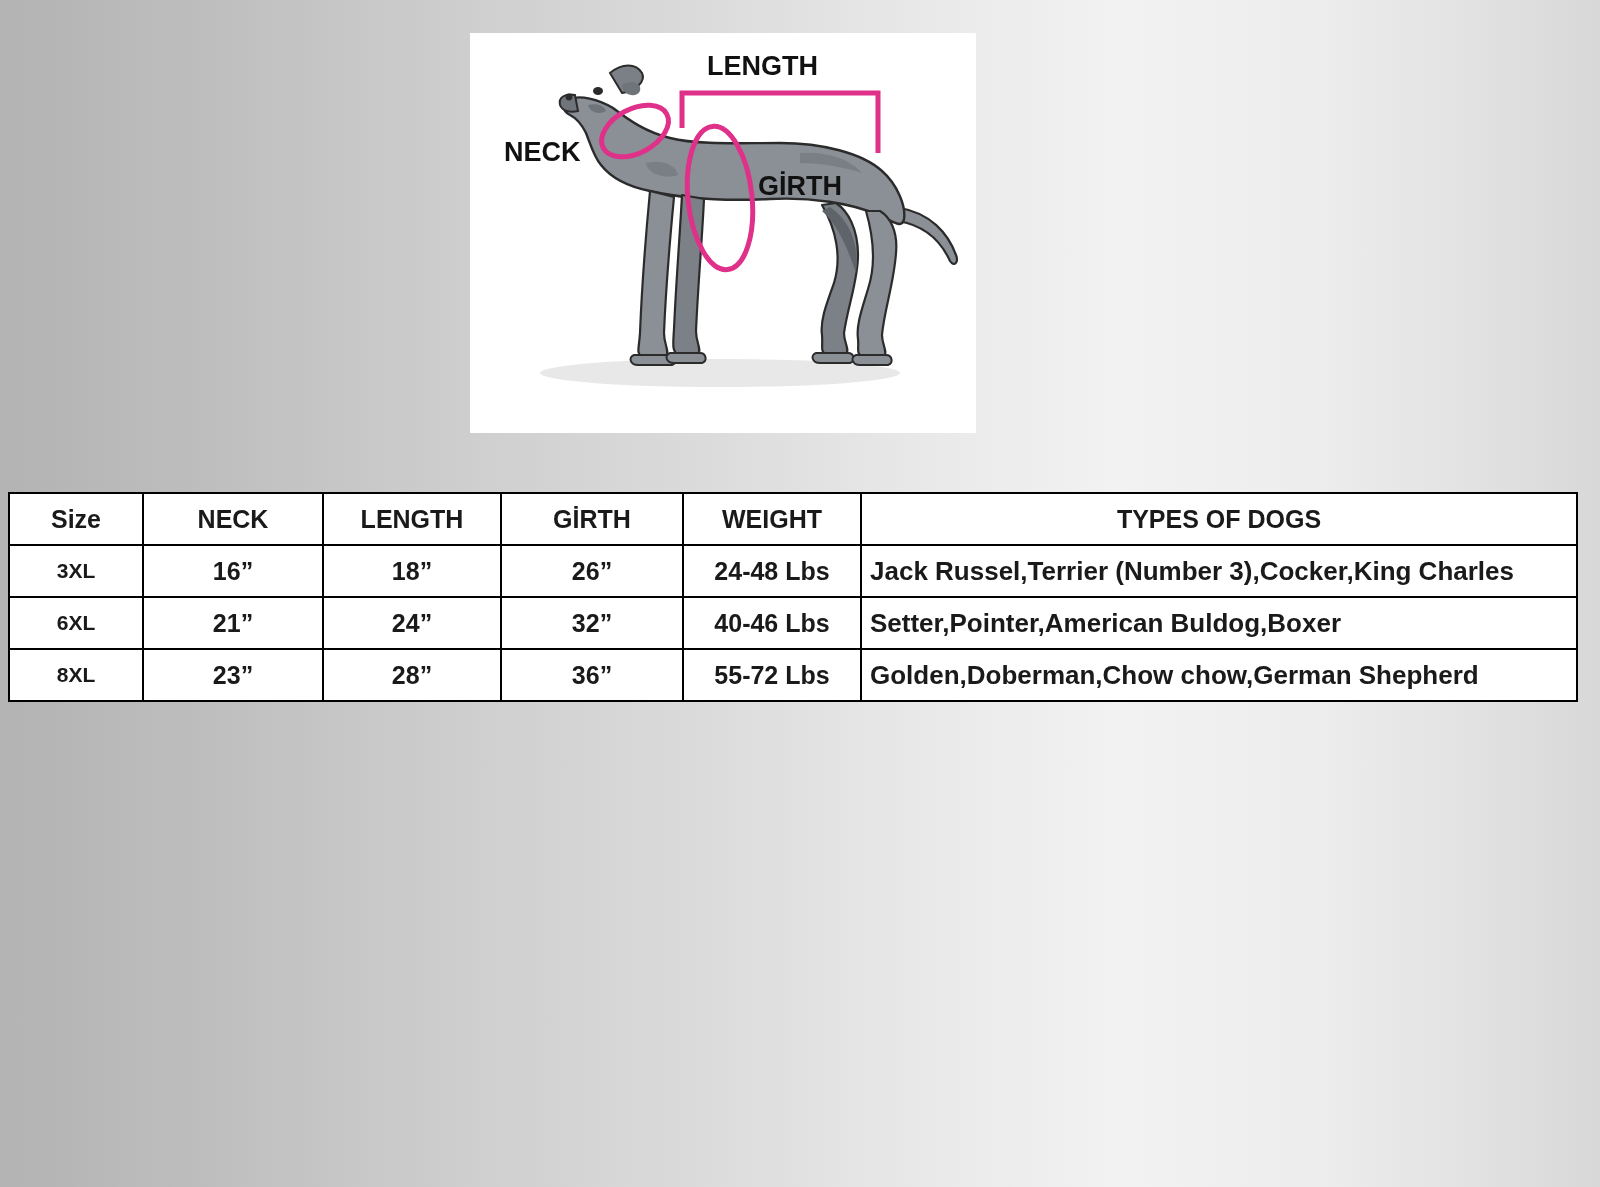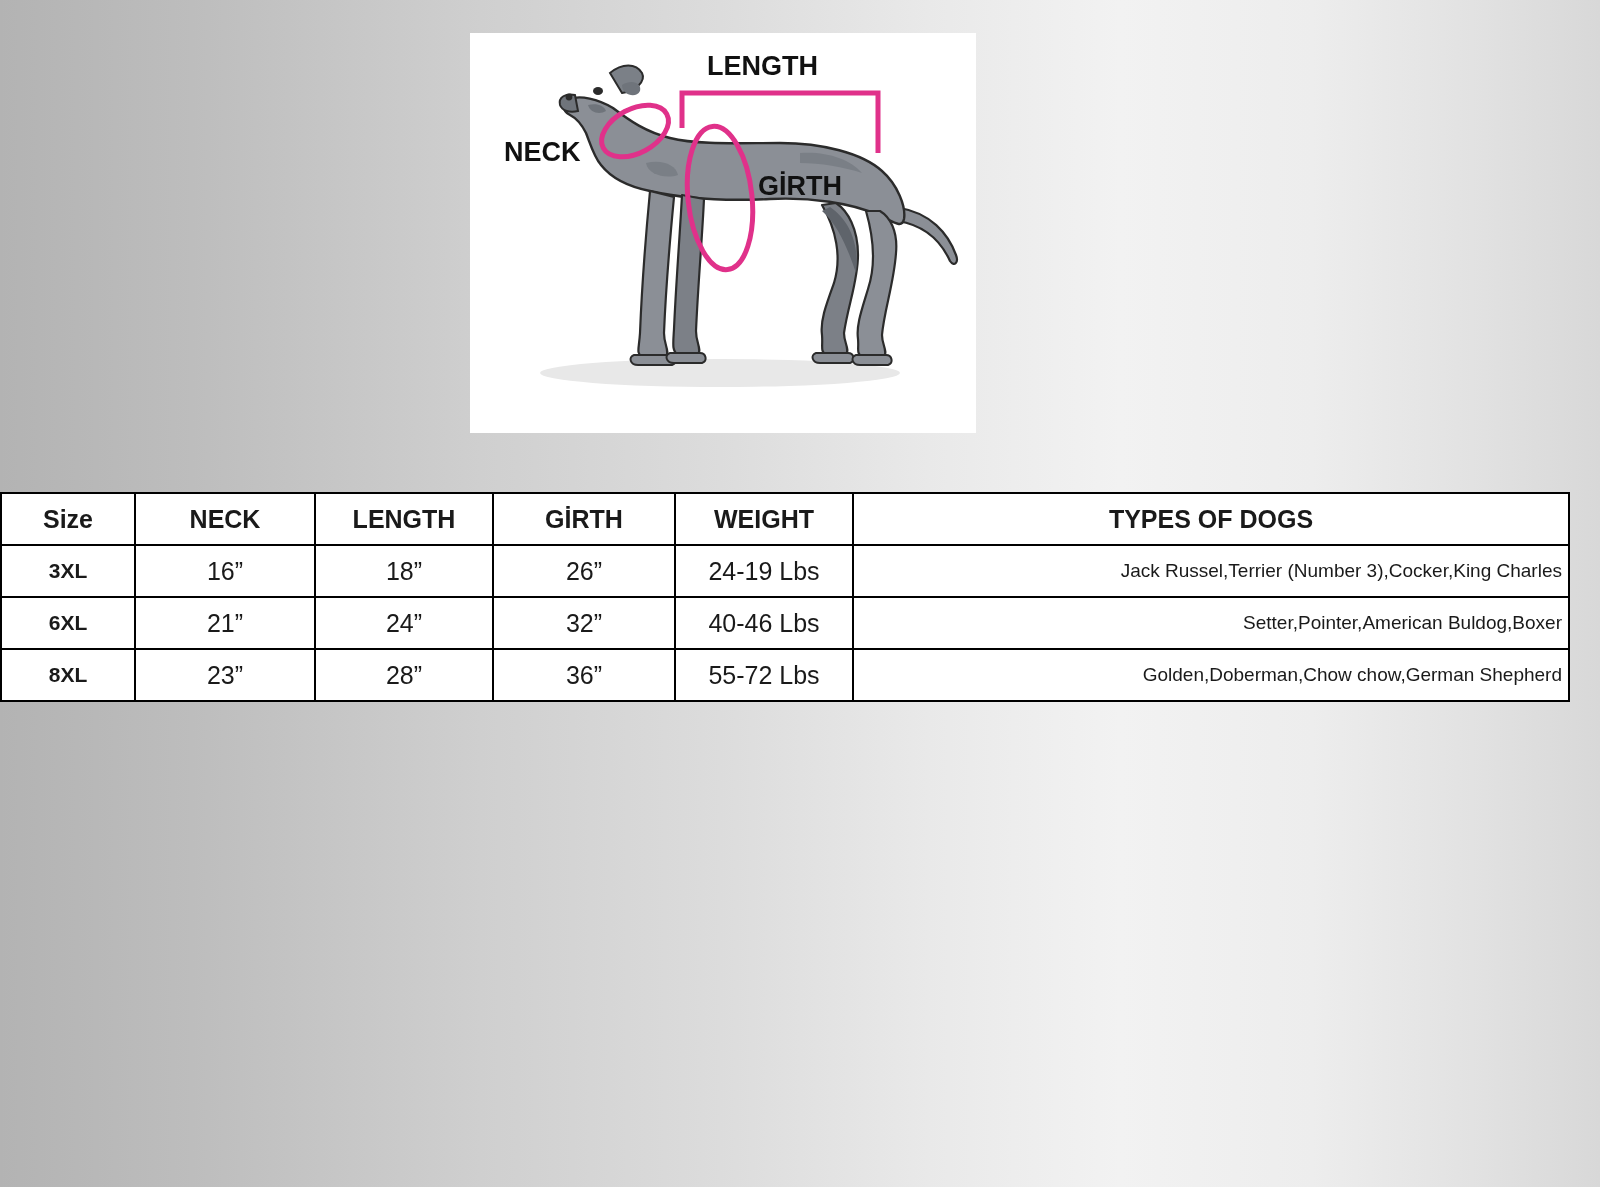--- a/index.html
+++ b/index.html
@@ -37,21 +37,21 @@
     height: 400px;
     background: #ffffff;
   }
   .diagram-panel svg {
     display: block;
   }
 
   
   .table-wrap {
     position: absolute;
-    left: 0px;
+    left: 8px;
     top: 492px;
     width: 1284px;
   }
   table.size-chart {
     border-collapse: collapse;
     width: 1568px;
     background: #ffffff;
     table-layout: fixed;
   }
   table.size-chart th,
@@ -64,30 +64,30 @@
     white-space: nowrap;
     overflow: hidden;
   }
   table.size-chart thead th {
     font-weight: bold;
     text-align: center;
     font-size: 25px;
   }
   table.size-chart tbody td {
     text-align: center;
-    font-weight: normal;
+    font-weight: bold;
   }
   table.size-chart tbody td.size-cell {
     font-weight: bold;
     font-size: 21px;
   }
   table.size-chart tbody td.dogs-cell {
-    text-align: right;
+    text-align: left;
     padding-left: 8px;
-    font-size: 19px;
+    font-size: 26px;
   }
   col.c-size   { width: 134px; }
   col.c-neck   { width: 180px; }
   col.c-length { width: 178px; }
   col.c-girth  { width: 182px; }
   col.c-weight { width: 178px; }
   col.c-dogs   { width: 716px; }
 
   
   .lbl {
@@ -183,21 +183,21 @@
           <th>WEIGHT</th>
           <th>TYPES OF DOGS</th>
         </tr>
       </thead>
       <tbody>
         <tr>
           <td class="size-cell">3XL</td>
           <td>16”</td>
           <td>18”</td>
           <td>26”</td>
-          <td>24-19 Lbs</td>
+          <td>24-48 Lbs</td>
           <td class="dogs-cell">Jack Russel,Terrier (Number 3),Cocker,King Charles</td>
         </tr>
         <tr>
           <td class="size-cell">6XL</td>
           <td>21”</td>
           <td>24”</td>
           <td>32”</td>
           <td>40-46 Lbs</td>
           <td class="dogs-cell">Setter,Pointer,American Buldog,Boxer</td>
         </tr>

